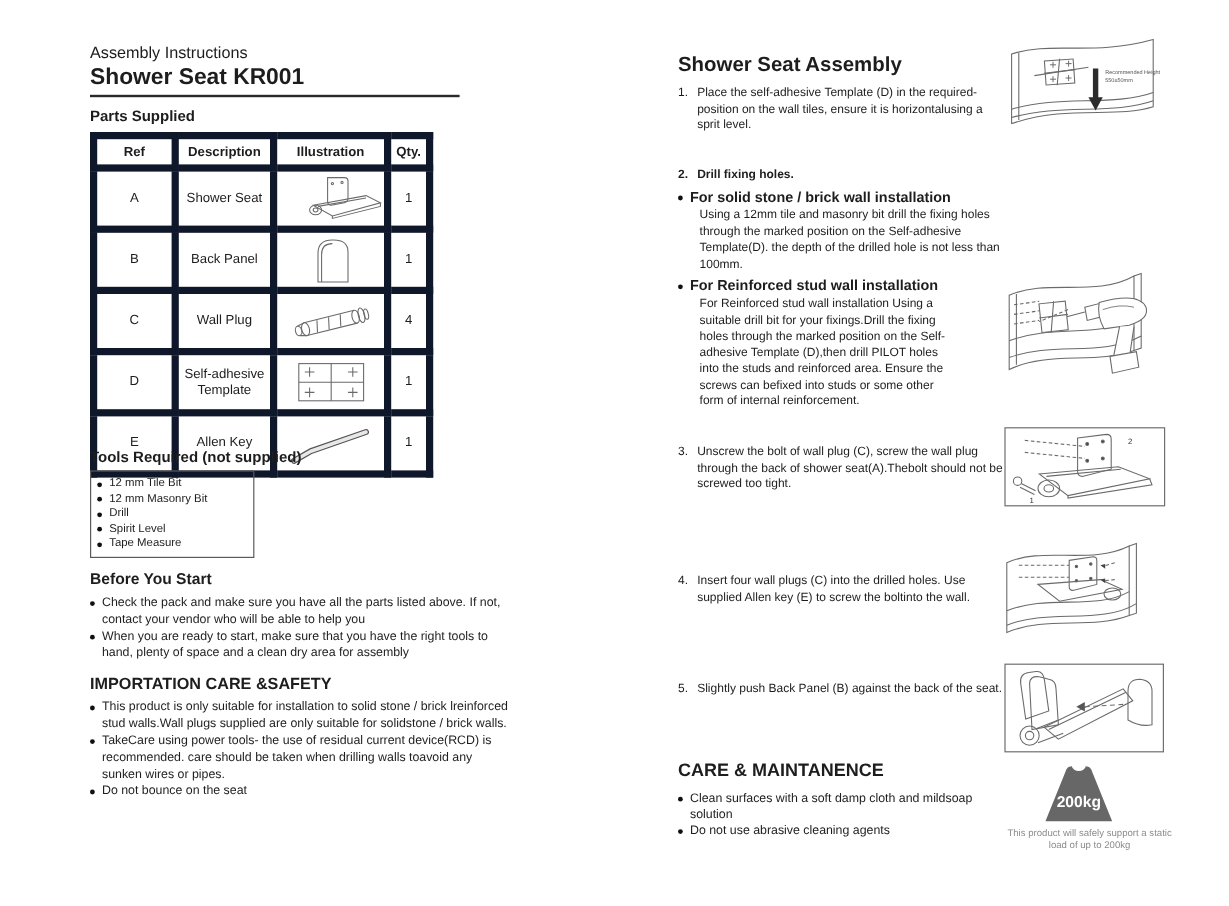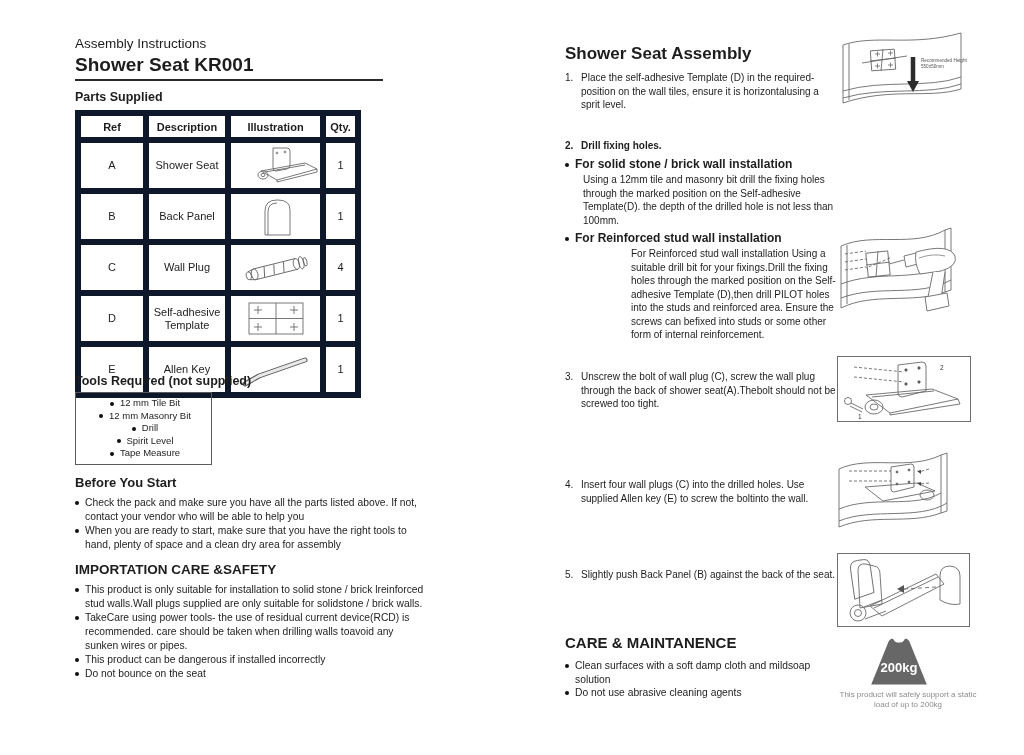--- a/index.html
+++ b/index.html
@@ -13,21 +13,21 @@
   .title2{left:75px;top:54px;font-size:19px;font-weight:bold;}
   .rule{left:75px;top:79px;width:308px;border-top:2px solid #2a2a2a;height:0;}
   .sec-h{font-weight:bold;font-size:12.5px;}
   .parts-h{left:75px;top:90px;}
   table.parts{left:75px;top:110px;border-collapse:collapse;table-layout:fixed;width:280px;}
   table.parts th,table.parts td{border:6px solid #0f172a;text-align:center;vertical-align:middle;padding:0;}
   table.parts th{font-size:11px;height:21px;font-weight:bold;}
   table.parts td{font-size:11px;height:45px;line-height:13px;}
   .tools-h{left:75px;top:374px;}
   .tools-box{left:75px;top:392px;width:128px;border:1px solid #5a5a5a;padding:4px 2px 4px 5px;}
-  .tool-item{display:flex;align-items:flex-start;font-size:9.5px;line-height:12.5px;justify-content:center;}
+  .tool-item{display:flex;align-items:flex-start;font-size:9.5px;line-height:12.5px;}
   .tool-item .dot{margin-top:4.5px;}
   .dot{width:4px;height:4px;background:#101010;border-radius:50%;flex:none;margin-right:6px;}
   .before-h{left:75px;top:475px;font-size:13px;}
   .blist{width:350px;}
   .before-l{left:75px;top:496px;}
   .safety-h{left:75px;top:562px;font-size:13.5px;}
   .safety-l{left:75px;top:583px;}
   .blt{display:flex;align-items:flex-start;font-size:10.3px;line-height:14px;}
   .blt .dot{margin-top:5px;}
   
@@ -35,21 +35,21 @@
   .step{display:flex;width:274px;font-size:10px;line-height:13.5px;}
   .snum{width:16px;flex:none;}
   .stxt{flex:1;}
   .s1{left:565px;top:71px;}
   .s2{left:565px;top:139px;font-weight:bold;}
   .subhead{display:flex;width:274px;font-size:12px;line-height:13px;font-weight:bold;}
   .subhead .dot{margin-top:4.5px;}
   .sub-a{left:565px;top:158px;}
   .sub-a-body{left:583px;top:173px;width:256px;font-size:10px;line-height:13.5px;}
   .sub-b{left:565px;top:232px;}
-  .sub-b-body{left:583px;top:247px;width:205px;font-size:10px;line-height:13.5px;margin-left:48px;}
+  .sub-b-body{left:583px;top:247px;width:205px;font-size:10px;line-height:13.5px;}
   .s3{left:565px;top:370px;}
   .s4{left:565px;top:478px;}
   .s5{left:565px;top:568px;}
   .care-h{left:565px;top:634px;font-size:15px;font-weight:bold;}
   .care-l{left:565px;top:659px;}
   .care-l .blt{width:250px;line-height:13.5px;}
   
   .illus{position:absolute;}
   .framed{border:1px solid #6f6f6f;}
   svg{display:block;}
@@ -205,24 +205,20 @@
 
 <div class="abs sec-h safety-h">IMPORTATION CARE &amp;SAFETY</div>
 <div class="abs blist safety-l">
   <div class="blt">
       <span class="dot"></span>
       <span>This product is only suitable for installation to solid stone / brick lreinforced stud walls.Wall plugs supplied are only suitable for solidstone / brick walls.</span>
     </div>
   <div class="blt">
       <span class="dot"></span>
       <span>TakeCare using power tools- the use of residual current device(RCD) is recommended. care should be taken when drilling walls toavoid any sunken wires or pipes.</span>
-    </div>
-  <div class="blt">
-      <span class="dot"></span>
-      <span>This product can be dangerous if installed incorrectly</span>
     </div>
   <div class="blt">
       <span class="dot"></span>
       <span>Do not bounce on the seat</span>
     </div>
 </div>
 
 <div class="abs asm-h">Shower Seat Assembly</div>
 
 <div class="abs step s1">

